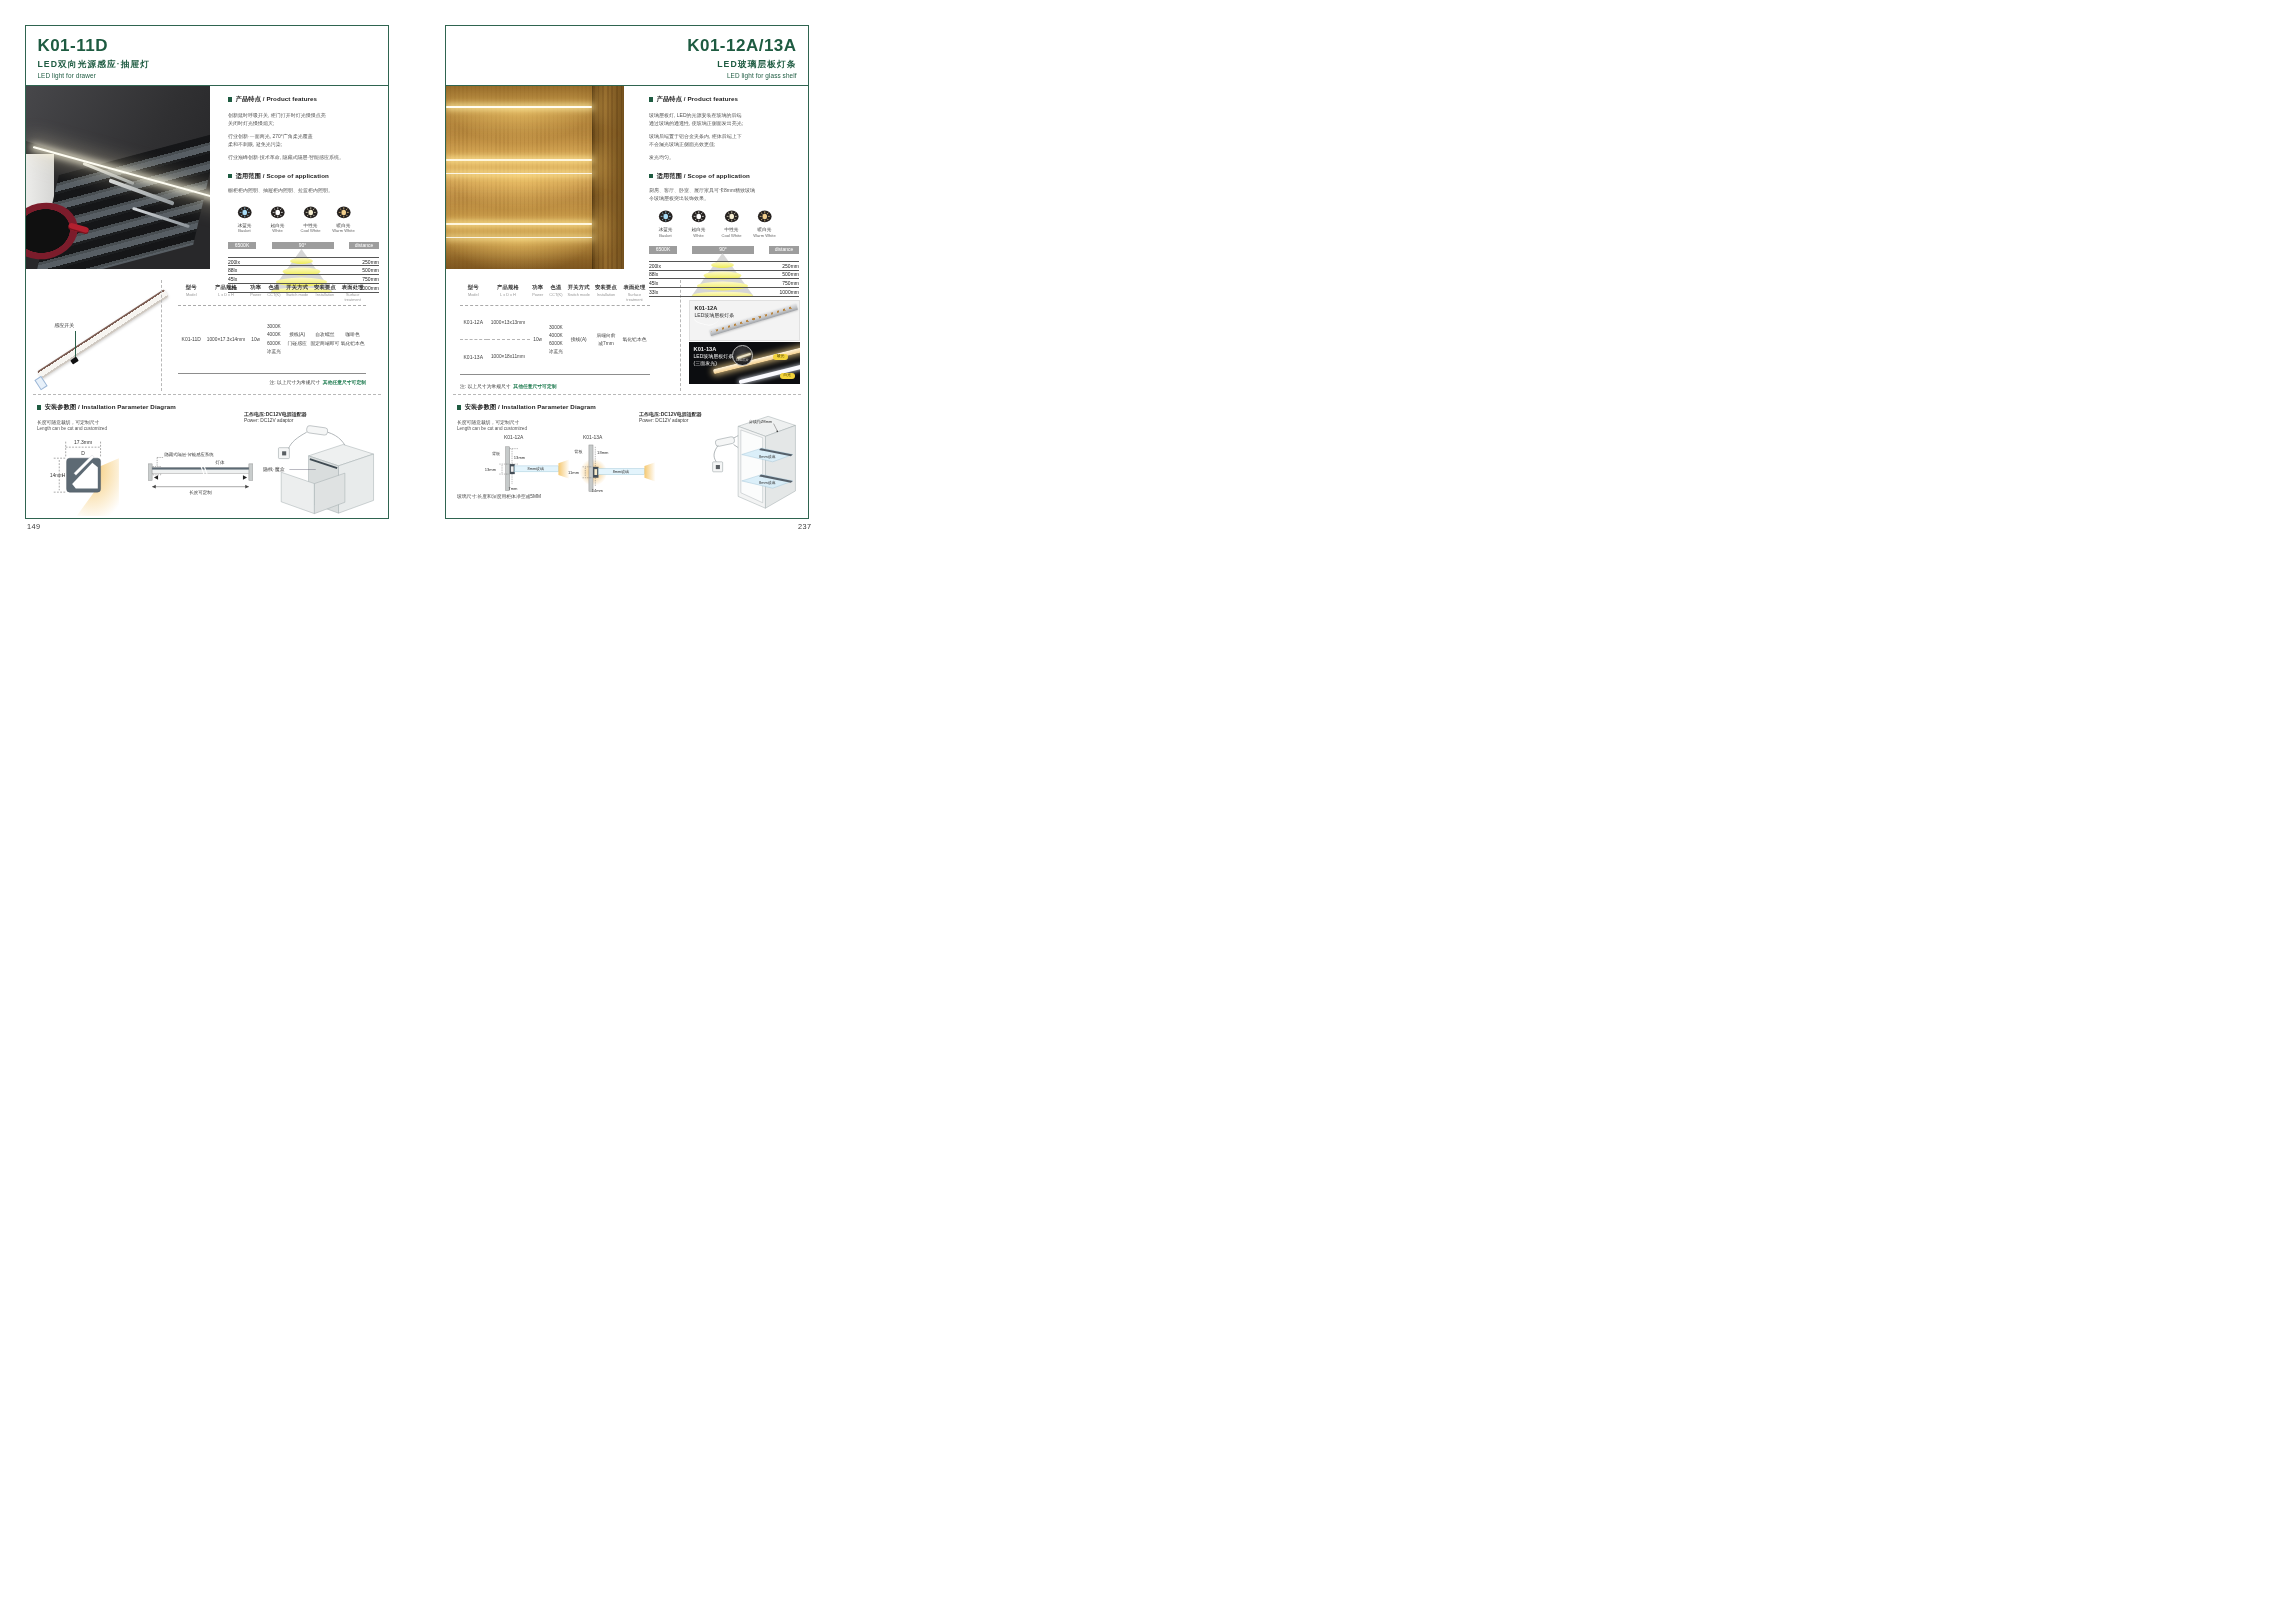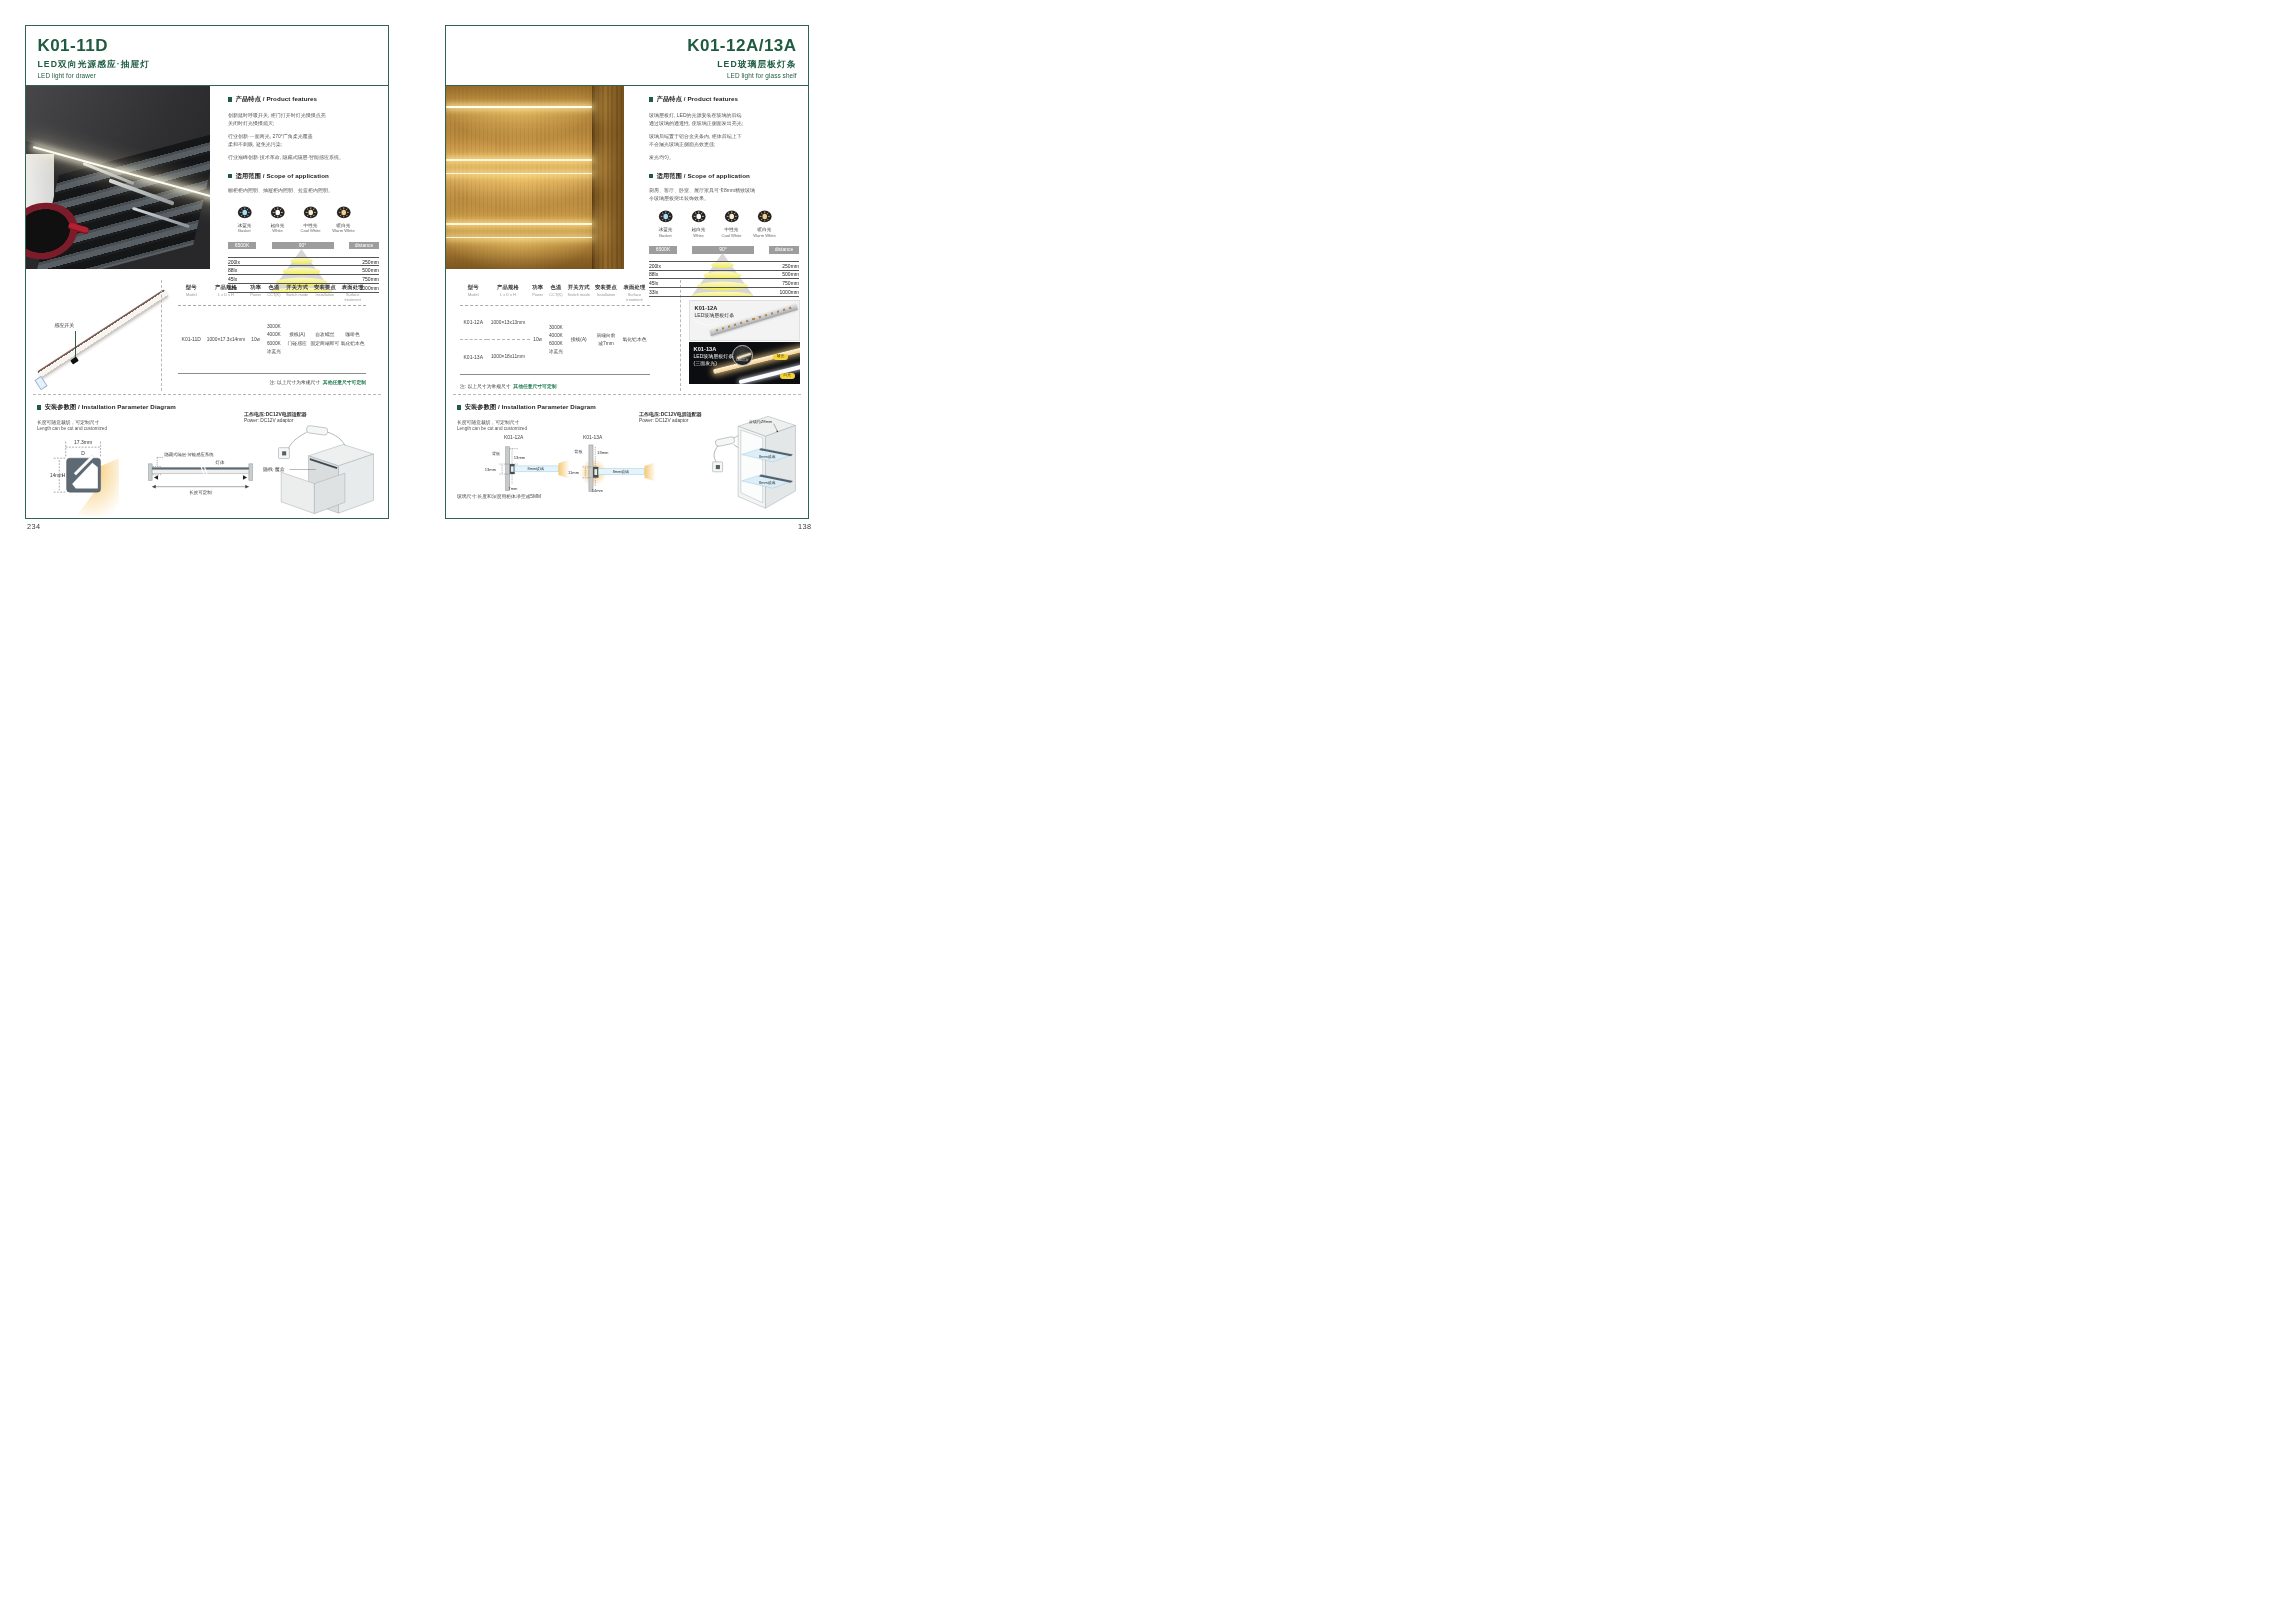--- a/index.html
+++ b/index.html
@@ -758,15 +758,15 @@
     <polygon points="114,86 184,100 180,104 110,90" fill="#55606a"></polygon>
     <text x="128" y="107" font-size="8.5" fill="#333" text-anchor="middle">8mm玻璃</text>
     <polygon points="72,158 116,144 184,158 140,174" fill="#d9eef9" opacity="0.92" stroke="#9bc2d4"></polygon>
     <polygon points="114,144 184,158 180,162 110,148" fill="#55606a"></polygon>
     <text x="128" y="165" font-size="8.5" fill="#333" text-anchor="middle">8mm玻璃</text>
   </svg>
 
   <div class="glassnote">玻璃尺寸:长度和深度用柜体净空减5MM</div>
 </div>
 
-<div class="pagenum pn-l">234</div>
-<div class="pagenum pn-r">138</div>
+<div class="pagenum pn-l">149</div>
+<div class="pagenum pn-r">237</div>
 
 
 </body></html>

